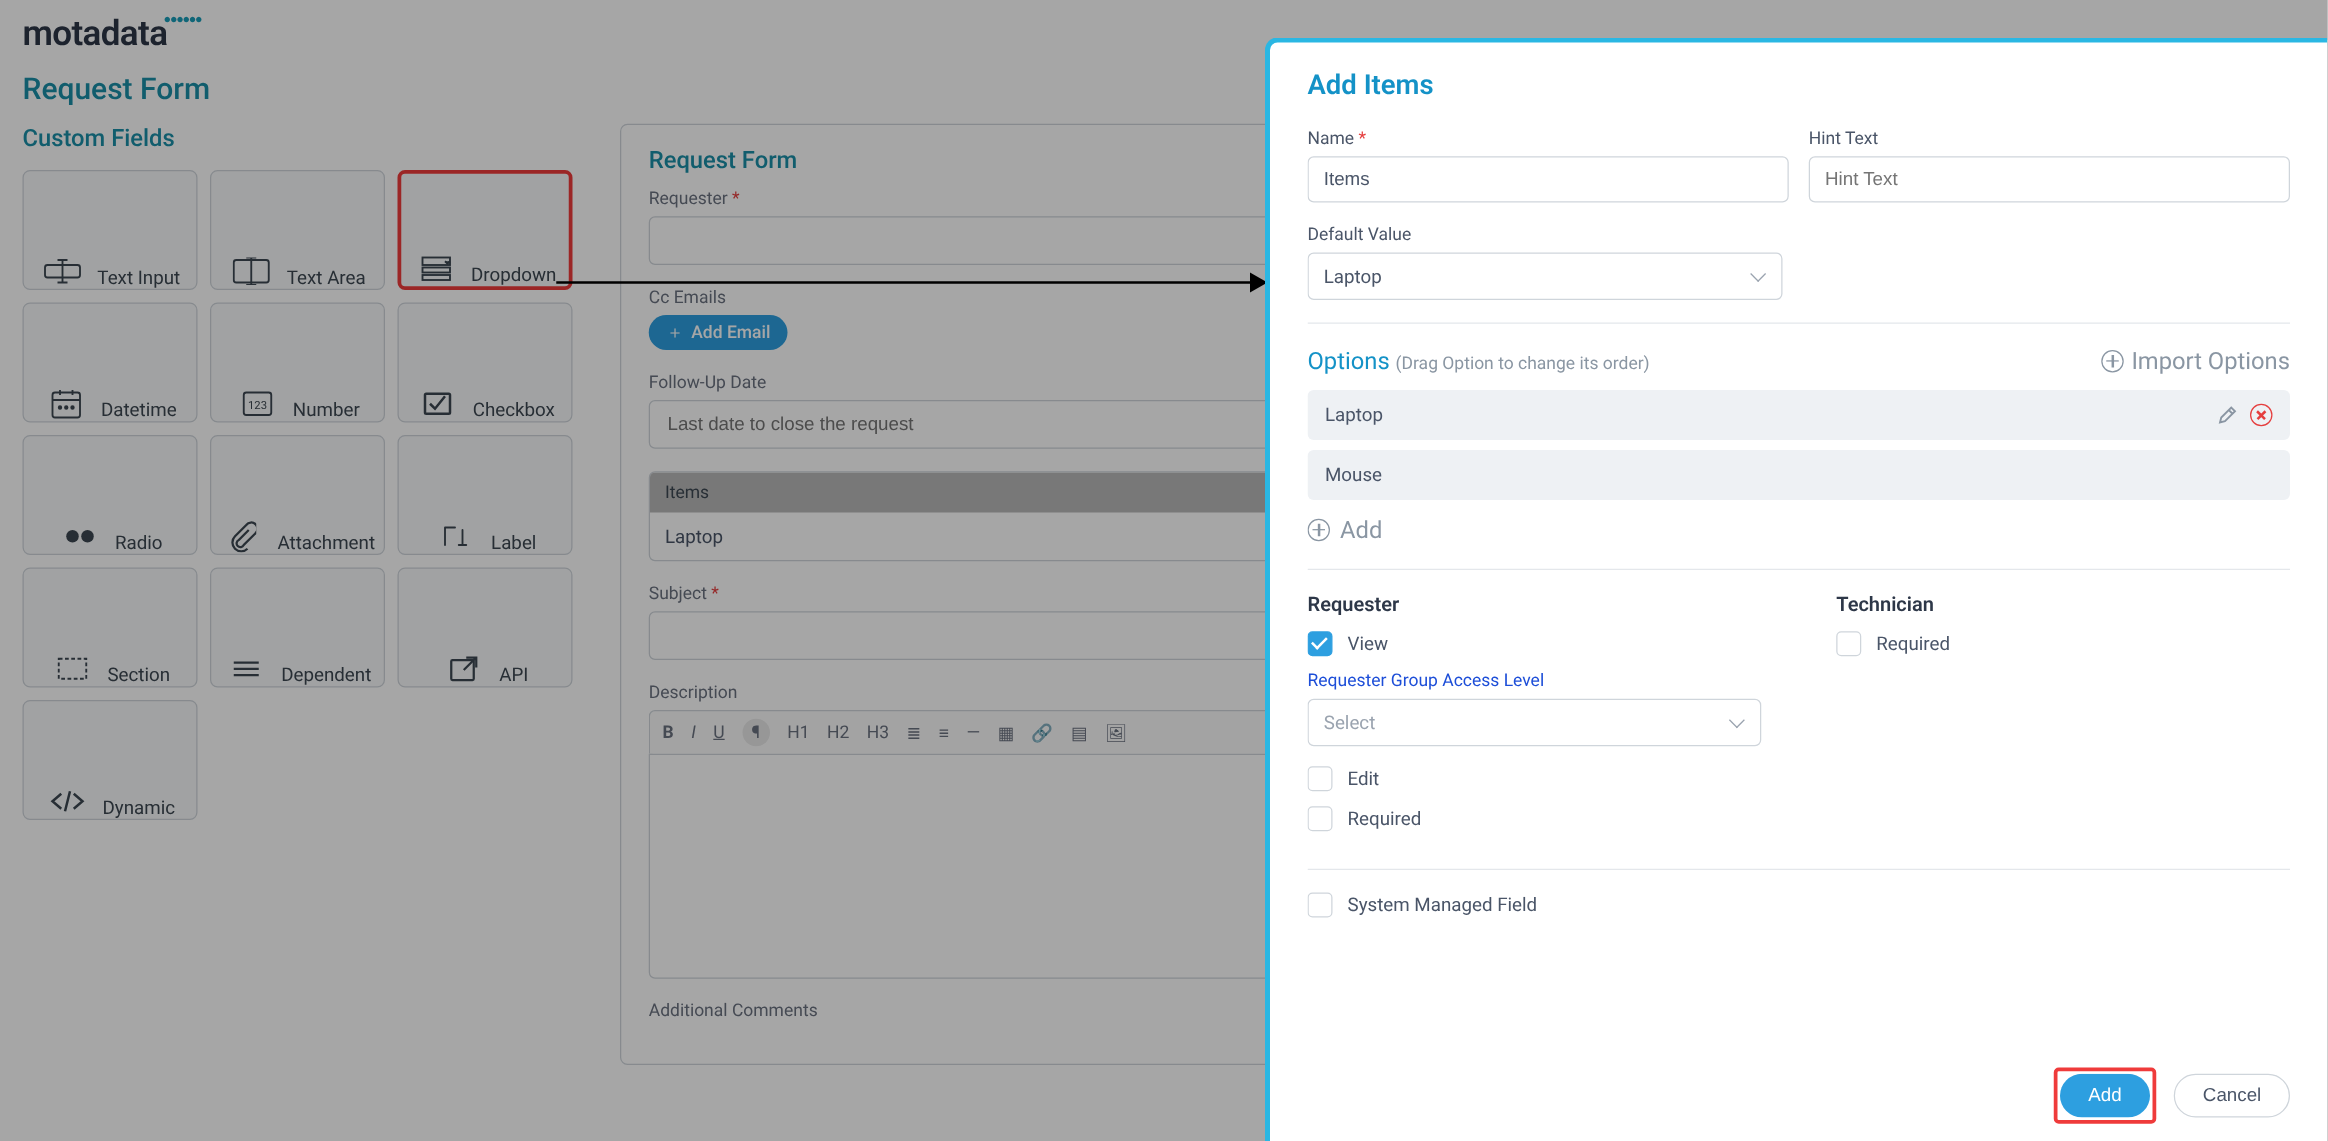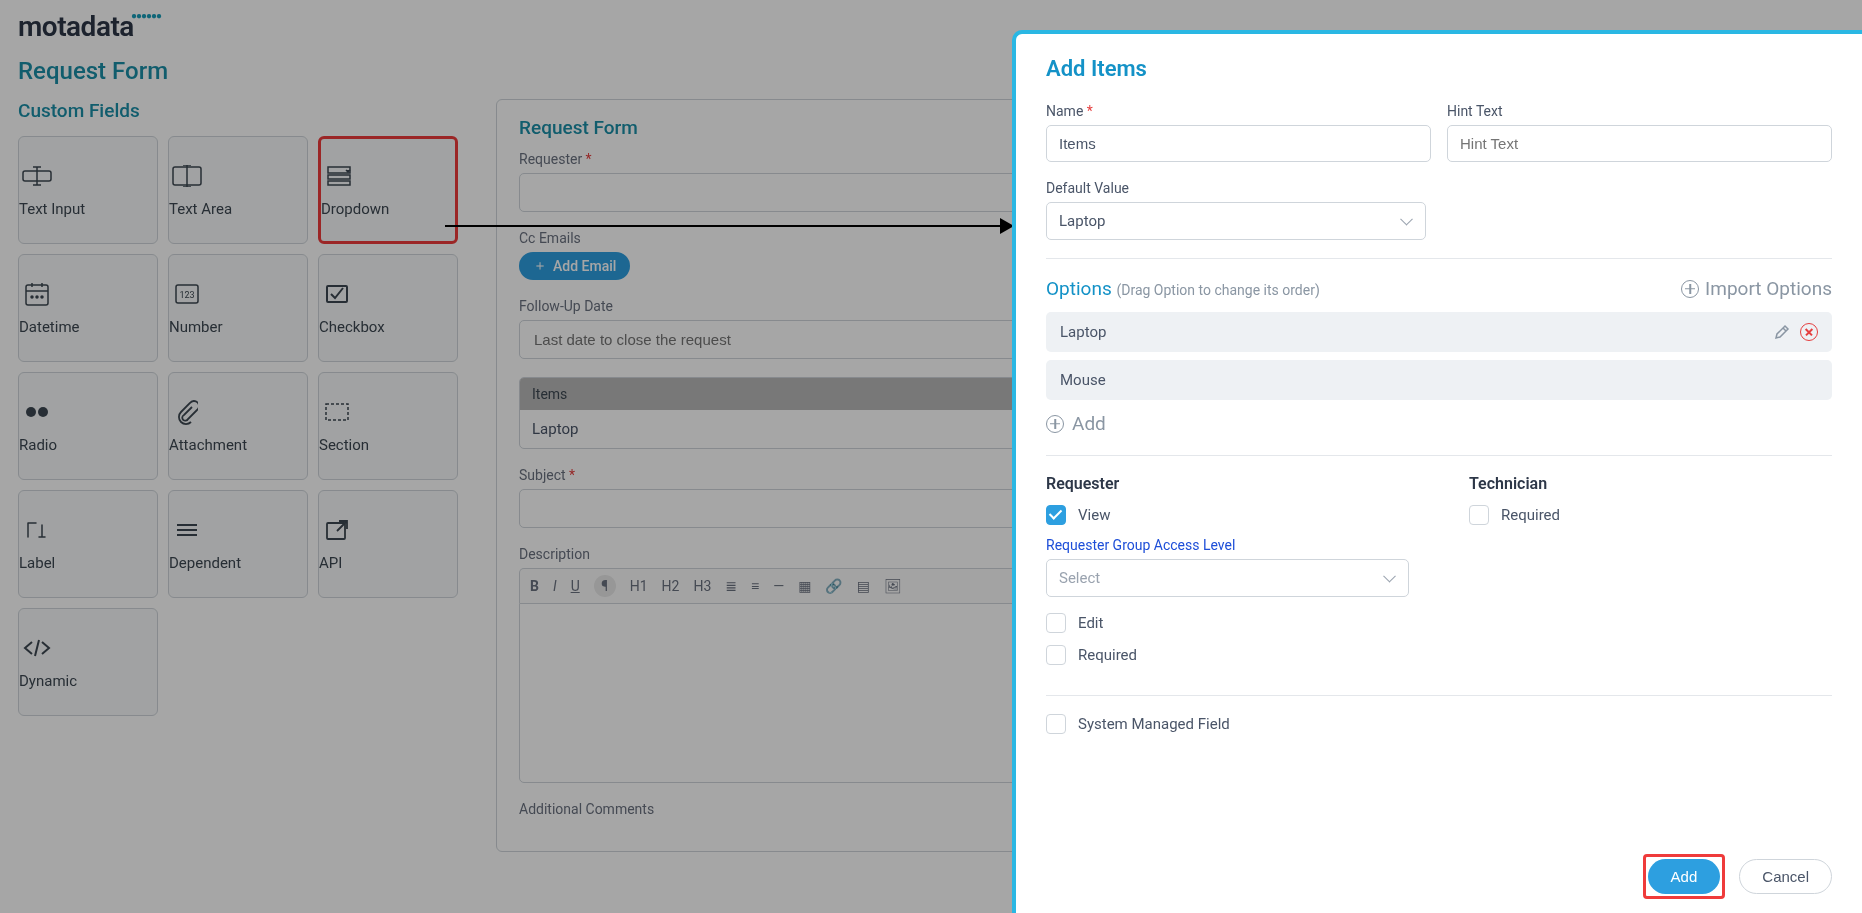--- a/index.html
+++ b/index.html
@@ -12,21 +12,21 @@
 .logo-dots { display: inline-block; vertical-align: top; font-size: 10px; letter-spacing: -1px; color: #1a9db8; margin-left: -3px; }
 
 .page-title { font-size: 24px; color: #1b8fa8; padding: 14px 18px 14px 18px; font-weight: 500; }
 
 .main { display: flex; gap: 38px; padding: 0 18px; }
 
 .sidebar { width: 440px; }
 .section-title { font-size: 19px; color: #1b8fa8; margin-bottom: 14px; font-weight: 500; }
 
 .field-grid { display: grid; grid-template-columns: repeat(3,140px); gap: 10px; }
-.field-tile { border: 1px solid #cfd5db; border-radius: 6px; height: 108px; display: flex; flex-direction: column; align-items: flex-start; justify-content: center; background: #f8f9fa; gap: 10px; cursor: pointer; }
+.field-tile { border: 1px solid #cfd5db; border-radius: 6px; height: 96px; display: flex; align-items: flex-end; justify-content: center; background: #f8f9fa; gap: 10px; cursor: pointer; }
 .field-tile .icon { width: 36px; height: 28px; display: flex; align-items: center; justify-content: center; color: #15803d; }
 .field-tile .label { font-size: 15px; color: #3d4852; }
 .field-tile.highlight { border: 3px solid #ef3b3b; }
 
 .form-area { flex: 1; border: 1px solid #cfd5db; border-radius: 6px; padding: 16px 22px; background: #fff; }
 .form-area .section-title { margin-bottom: 12px; }
 .fg { margin-bottom: 18px; }
 .fg label { display: block; font-size: 14px; color: #6b7280; margin-bottom: 6px; }
 .fg .req { color: #e53e3e; }
 .fg input, .fg select, .fg .textlike { width: 100%; border: 1px solid #cfd5db; border-radius: 5px; padding: 10px 14px; font-size: 15px; color: #4a5568; background: #fff; }
@@ -182,33 +182,33 @@
       <div class="field-tile">
         <div class="icon">
             <svg width="22" height="26" viewBox="0 0 22 26" stroke="#3d4852" fill="none" stroke-width="1.8">
               <path d="M16 8l-8 8a3 3 0 104 4l9-9a5 5 0 10-7-7L5 13a7 7 0 1010 10"></path>
             </svg>
           </div>
         <div class="label">Attachment</div>
       </div>
       <div class="field-tile">
         <div class="icon">
+            <svg width="26" height="22" viewBox="0 0 26 22" stroke="#3d4852" fill="none" stroke-width="1.5">
+              <path d="M4 4h8M4 4v14M18 6v12m-3 0h6" stroke-linecap="round"></path>
+            </svg>
+          </div>
+        <div class="label">Label</div>
+      </div>
+      <div class="field-tile">
+        <div class="icon">
             <svg width="26" height="20" viewBox="0 0 26 20" stroke="#3d4852" fill="none" stroke-width="1.5" stroke-dasharray="3 2">
               <rect x="2" y="2" width="22" height="16"></rect>
             </svg>
           </div>
         <div class="label">Section</div>
-      </div>
-      <div class="field-tile">
-        <div class="icon">
-            <svg width="26" height="22" viewBox="0 0 26 22" stroke="#3d4852" fill="none" stroke-width="1.5">
-              <path d="M4 4h8M4 4v14M18 6v12m-3 0h6" stroke-linecap="round"></path>
-            </svg>
-          </div>
-        <div class="label">Label</div>
       </div>
       <div class="field-tile">
         <div class="icon">
             <svg width="26" height="18" viewBox="0 0 26 18" stroke="#3d4852" fill="none" stroke-width="1.8">
               <path d="M3 4h20M3 9h20M3 14h20"></path>
             </svg>
           </div>
         <div class="label">Dependent</div>
       </div>
       <div class="field-tile">

